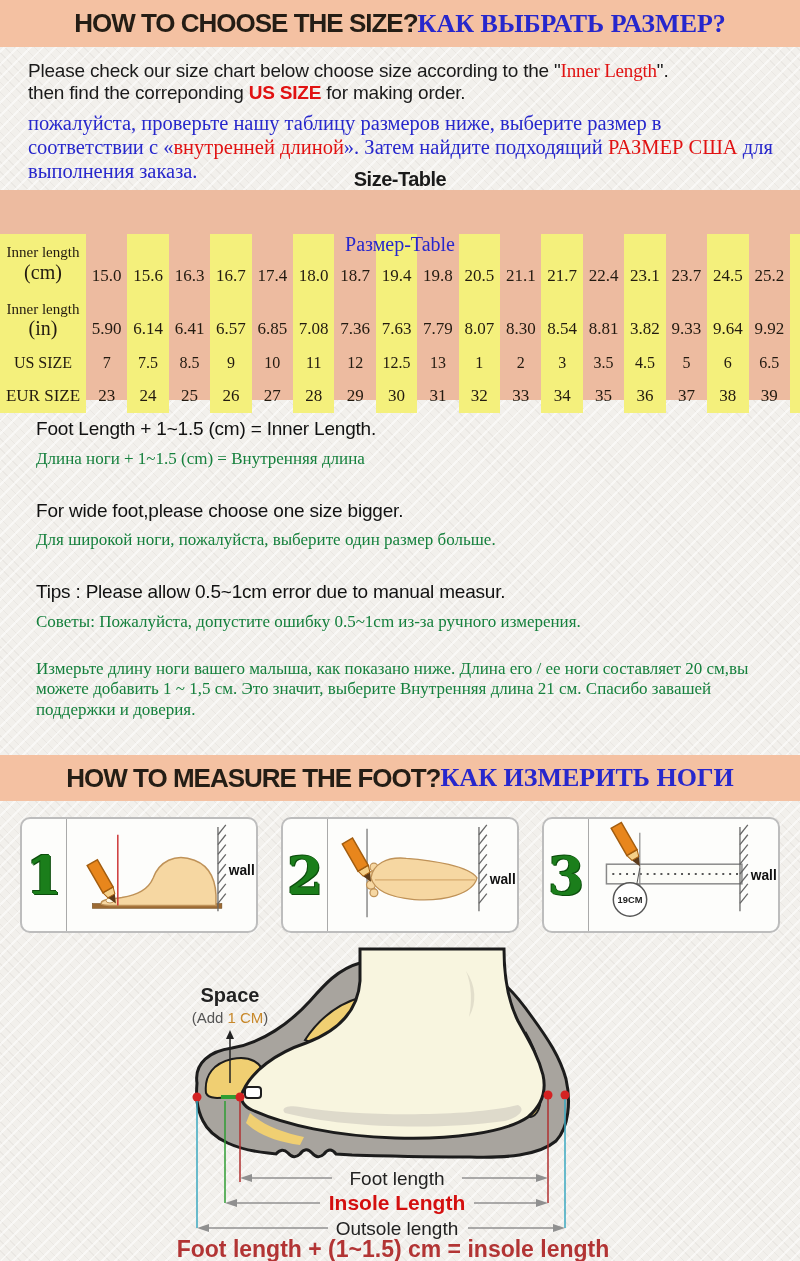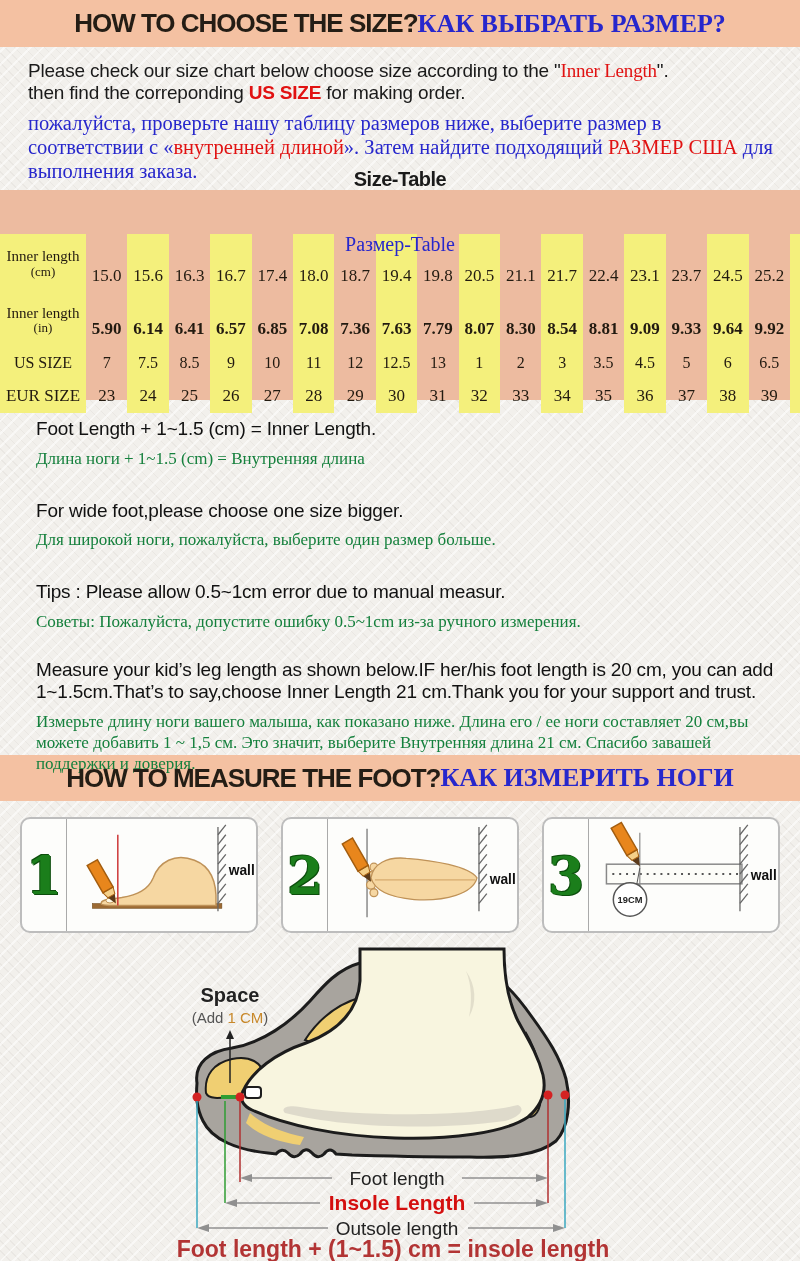--- a/index.html
+++ b/index.html
@@ -31,22 +31,22 @@
   #size-tbl{width:100%;border-collapse:collapse;table-layout:fixed;font-family:"Liberation Serif","DejaVu Serif",serif;}
   #size-tbl td{padding:0;text-align:center;vertical-align:middle;font-size:17px;color:#221a10;}
   #size-tbl td:nth-child(odd){background:#f4f07c;}
   #size-tbl td.lbl{width:86px;font-size:15px;line-height:1.1;}
   #size-tbl td.sliver{width:10px;}
   #size-tbl tr.row-0 td{height:52px;}
   #size-tbl tr.row-1 td{height:46px;}
   #size-tbl tr.row-2 td{height:32px;font-size:16px;}
   #size-tbl tr.row-3 td{height:34px;font-size:17px;}
   #size-tbl tr.row-0 td:not(.lbl){vertical-align:bottom;padding-bottom:7px;}
-  #size-tbl tr.row-1 td:not(.lbl){vertical-align:bottom;padding-bottom:8px;font-weight:bold;}
-  #size-tbl td.lbl .l2{font-size:13px;}
+  #size-tbl tr.row-1 td:not(.lbl){vertical-align:bottom;padding-bottom:8px;}
+  #size-tbl td.lbl .l2{font-size:20px;}
 
   .mid{height:355px;box-sizing:border-box;padding:10px 10px 0 28px;}
   .mid p{margin:8px;}
   .mid .en{font-size:19px;letter-spacing:-.2px;line-height:1.2;color:#111;}
   .mid .ru{font-size:17px;line-height:1.22;color:#15803d;font-family:"Liberation Serif","DejaVu Serif",serif;}
   .sp14{height:14px;} .sp10{height:10px;}
 
   .steps{height:144px;box-sizing:border-box;padding:16px 20px 0 20px;display:flex;justify-content:space-between;}
   .step-box{width:238px;height:116px;background:#fdfdfb;border:2px solid #bdbdbd;border-radius:10px;box-sizing:border-box;display:flex;align-items:stretch;}
   .step-num{width:44px;display:flex;align-items:center;justify-content:center;border-right:1px solid #aaa;
@@ -112,21 +112,21 @@
           <td>6.57</td>
           <td>6.85</td>
           <td>7.08</td>
           <td>7.36</td>
           <td>7.63</td>
           <td>7.79</td>
           <td>8.07</td>
           <td>8.30</td>
           <td>8.54</td>
           <td>8.81</td>
-          <td>9.09</td>
+          <td>3.82</td>
           <td>9.33</td>
           <td>9.64</td>
           <td>9.92</td>
           <td class="sliver"></td>
         </tr>
         <tr class="row-2">
           <td class="lbl">
             <div>US SIZE</div>
           </td>
           <td>7</td>
@@ -178,21 +178,20 @@
 <div class="mid">
   <p class="en">Foot Length + 1~1.5 (cm) = Inner Length.</p>
   <p class="ru">Длина ноги + 1~1.5 (cm) = Внутренняя длина</p>
   <div class="sp14"></div>
   <p class="en">For wide foot,please choose one size bigger.</p>
   <p class="ru">Для широкой ноги, пожалуйста, выберите один размер больше.</p>
   <div class="sp14"></div>
   <p class="en">Tips : Please allow 0.5~1cm error due to manual measur.</p>
   <p class="ru">Советы: Пожалуйста, допустите ошибку 0.5~1cm из-за ручного измерения.</p>
   <div class="sp10"></div>
-  <p class="en" style="max-width:765px;">Measure your kid’s leg length as shown below.IF her/his foot length is 20 cm, you can add 1~1.5cm.That’s to say,choose Inner Length 21 cm.Thank you for your support and trust.</p>
   <p class="ru" style="max-width:780px;">Измерьте длину ноги вашего малыша, как показано ниже. Длина его / ее ноги составляет 20 см,вы можете добавить 1 ~ 1,5 см. Это значит, выберите Внутренняя длина 21 см. Спасибо завашей поддержки и доверия.</p>
 </div>
 
 <div class="band band2">
   <span class="en">HOW TO MEASURE THE FOOT?</span>
   <span class="ru">КАК ИЗМЕРИТЬ НОГИ</span>
 </div>
 
 <div class="steps">
 

